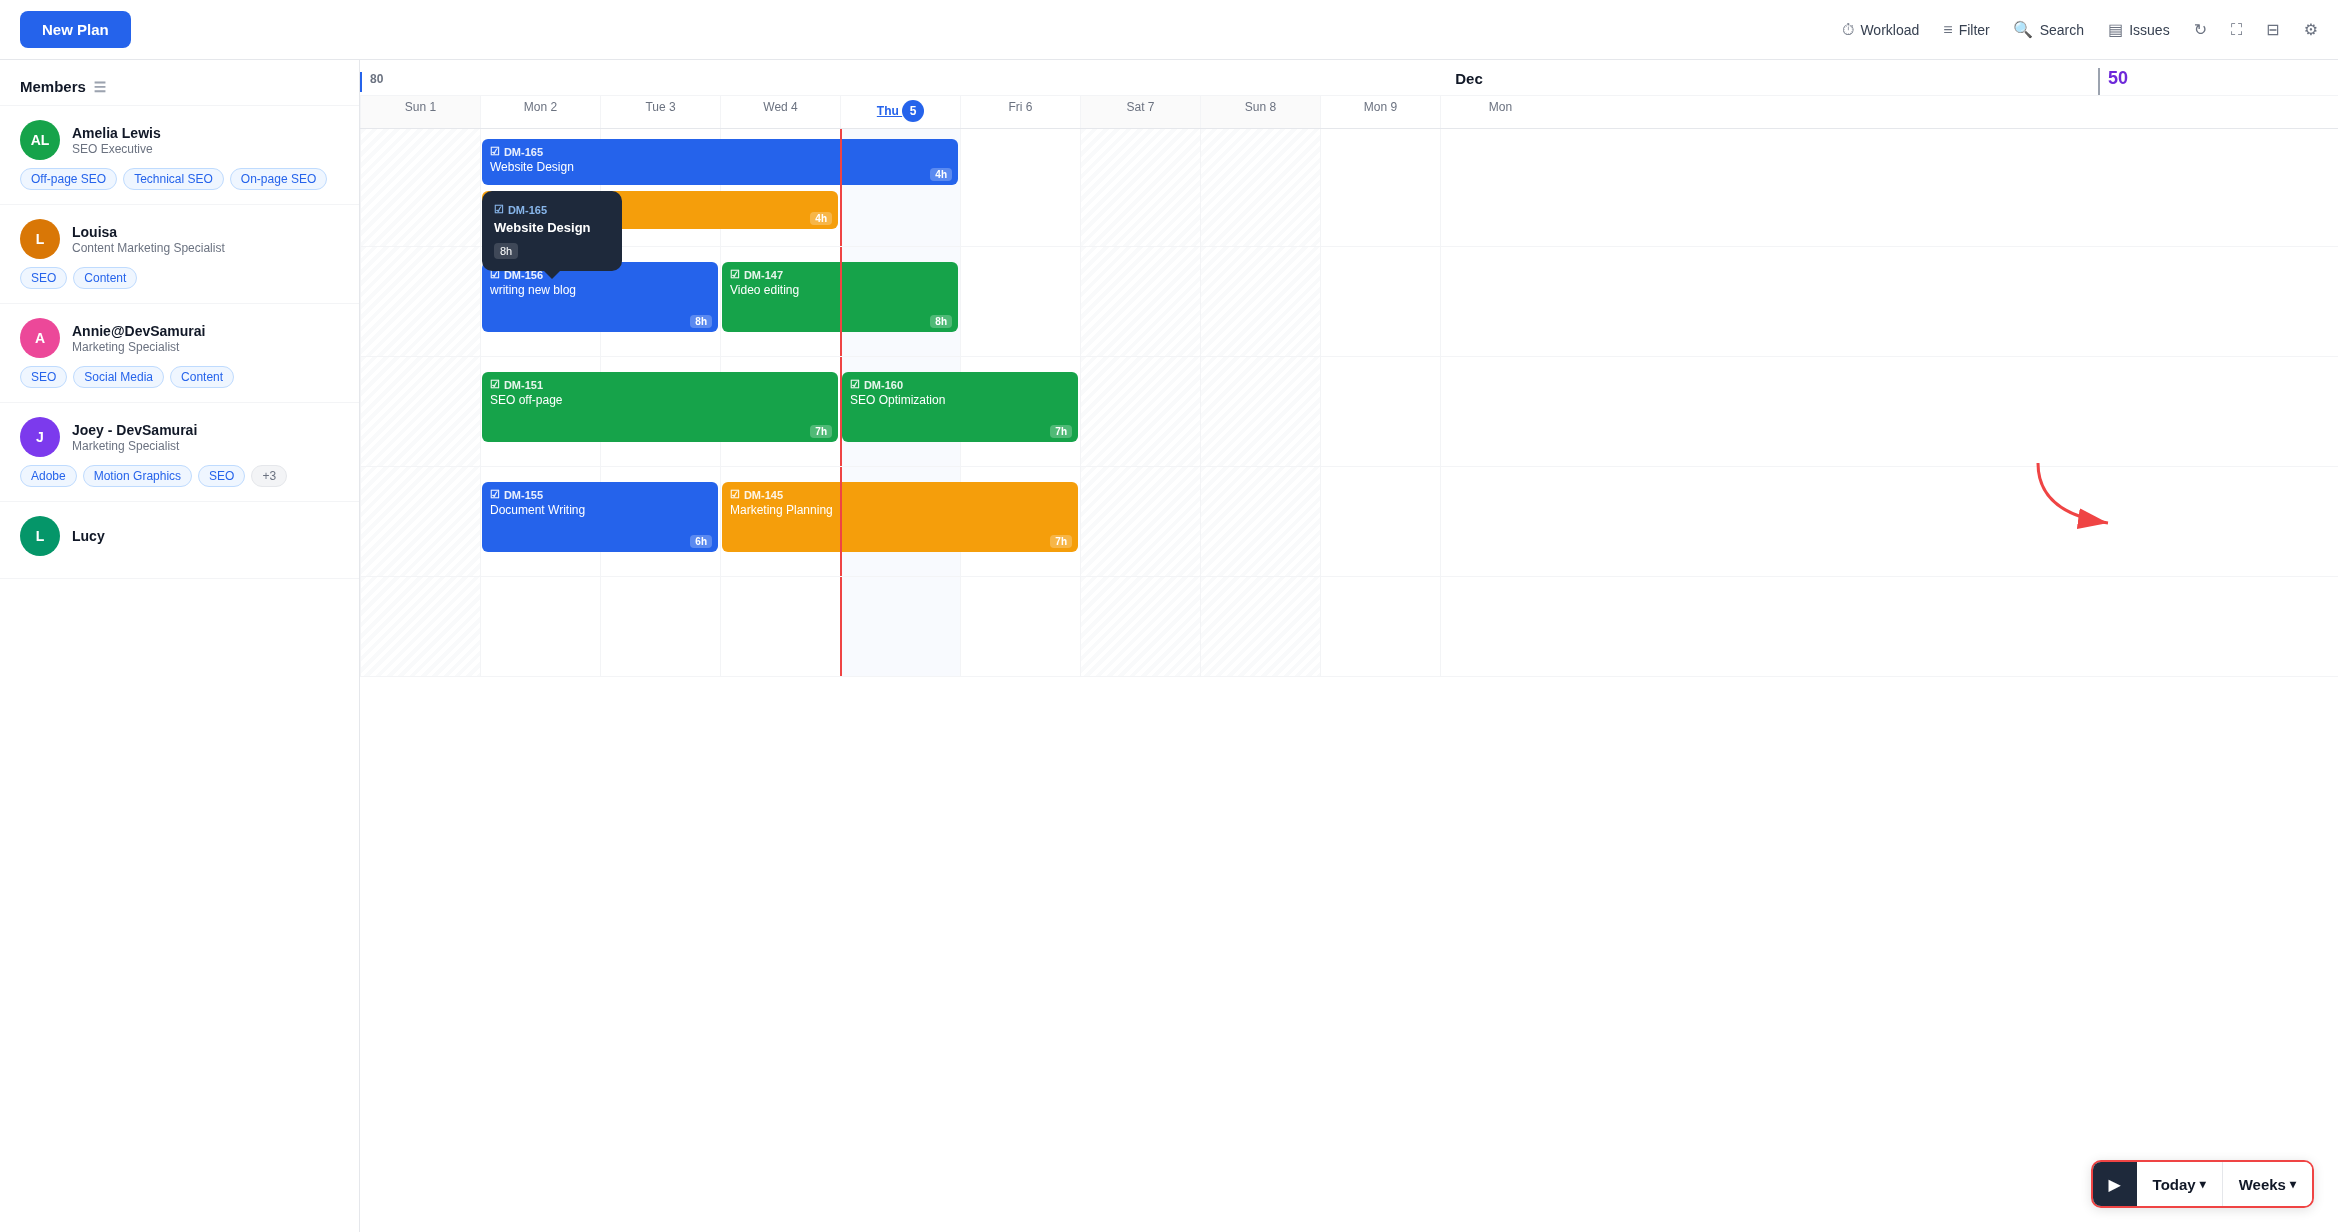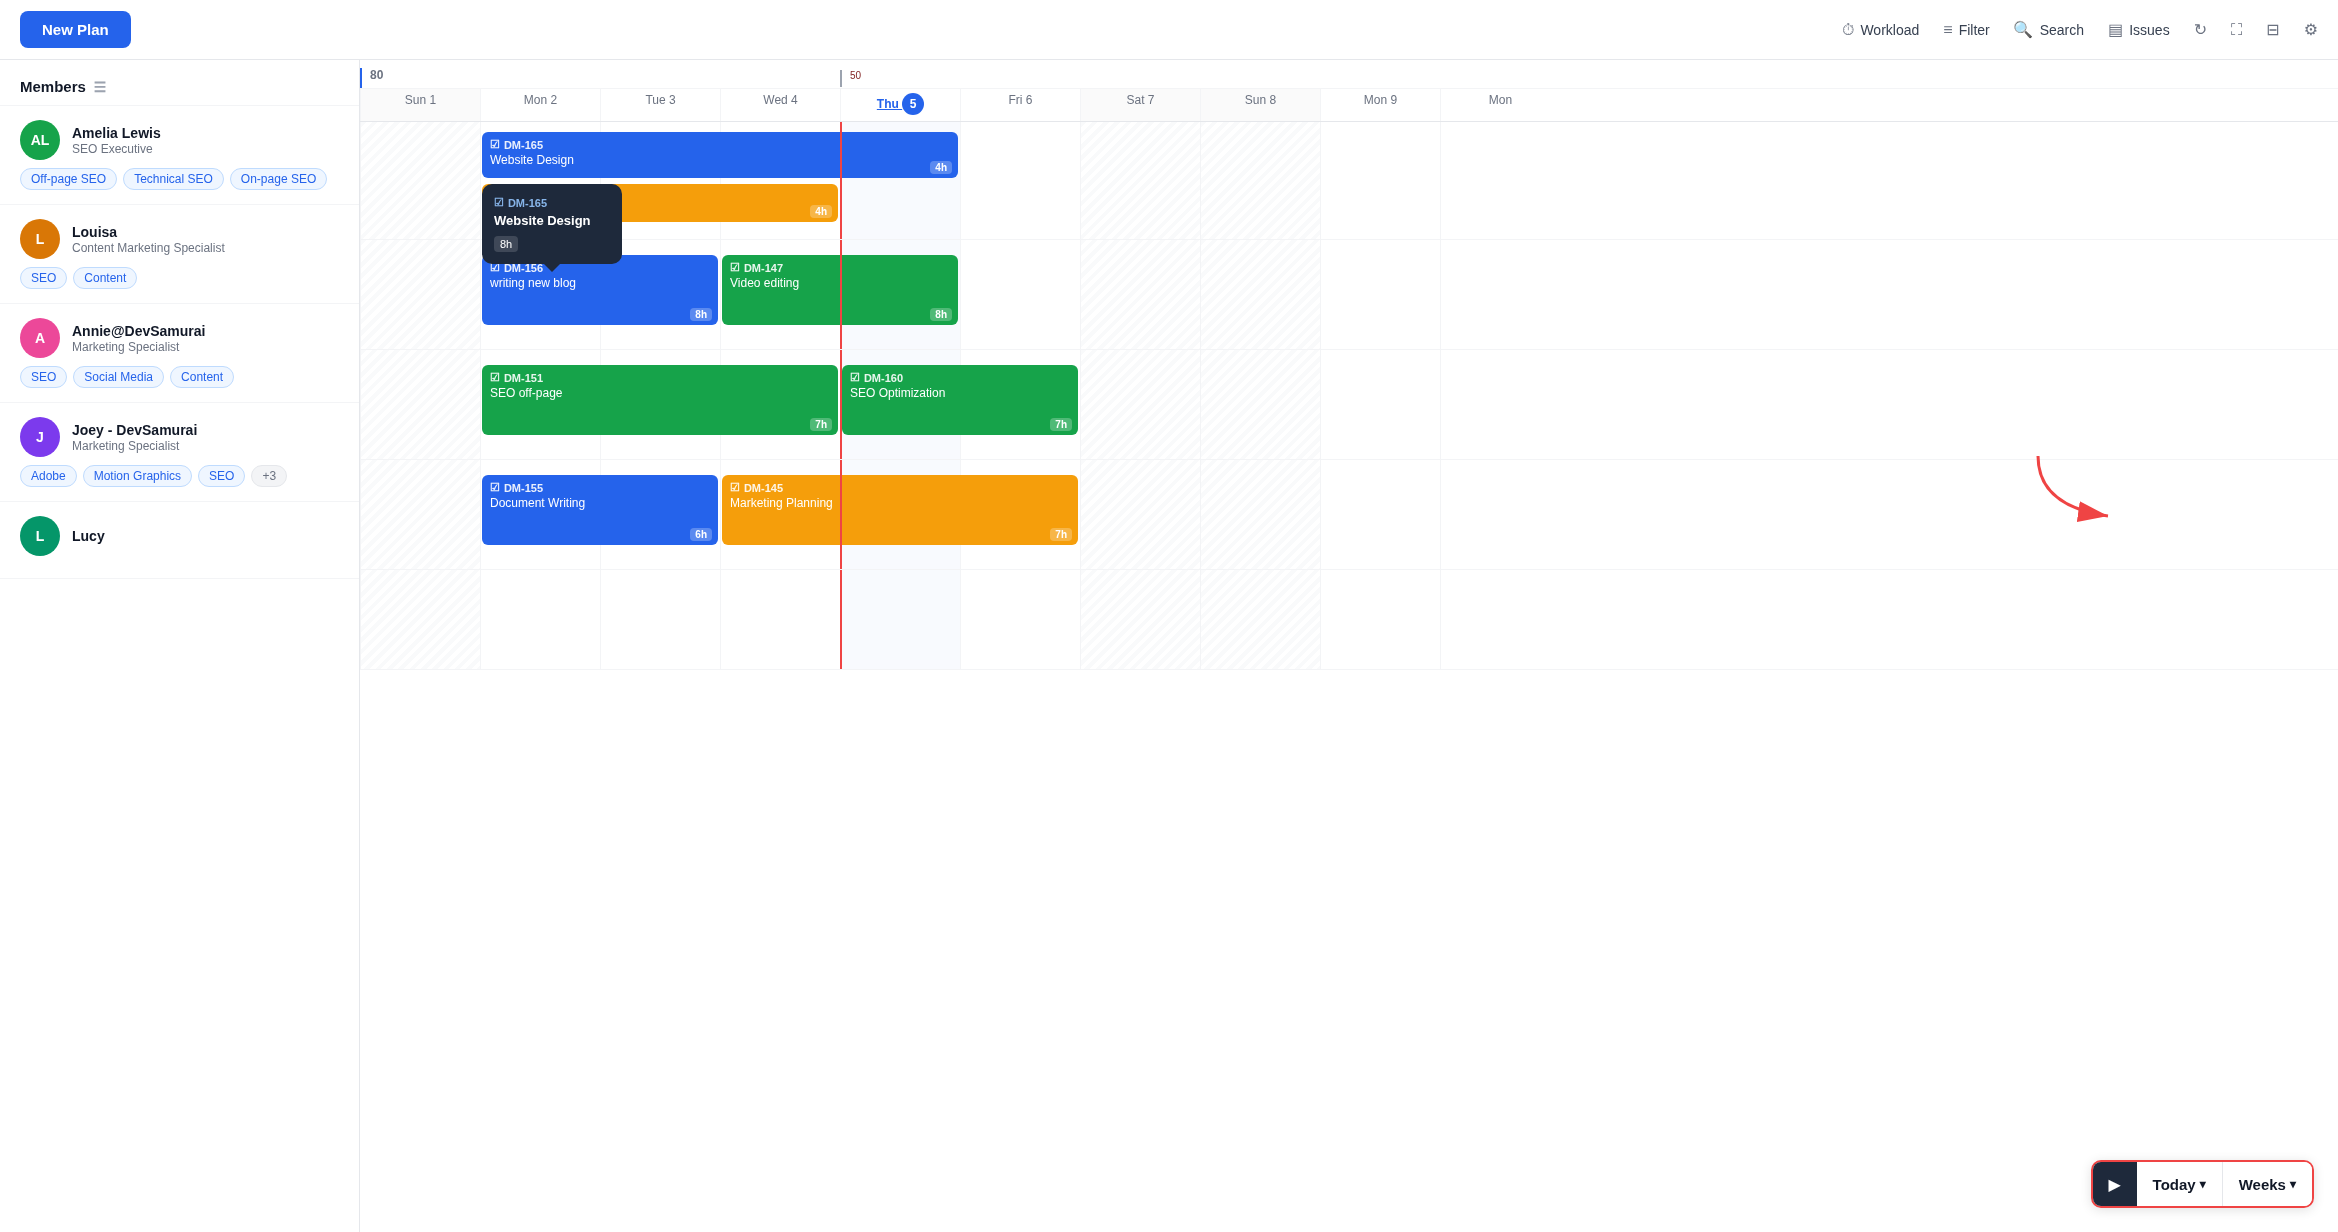--- a/index.html
+++ b/index.html
@@ -266,23 +266,24 @@
   <div class="gantt-panel" id="gantt">
 
     <div style="position:sticky;top:0;background:#fff;z-index:10;border-bottom:1px solid #e5e7eb;">
 
       <div style="display:flex;align-items:center;padding:8px 0 0;border-bottom:1px solid #f3f4f6;">
 
         <div style="display:flex;align-items:center;gap:6px;padding:0 0 6px 8px;border-left:2px solid #2563eb;width:480px;">
           <span style="font-size:12px;color:#6b7280;font-weight:600;">80</span>
         </div>
 
+        <div style="flex:1;text-align:center;font-weight:700;font-size:15px;color:#111827;padding-bottom:6px;">Dec</div>
 
         <div style="display:flex;align-items:center;gap:6px;padding:0 0 6px 8px;border-left:2px solid #9ca3af;width:240px;">
-          <span style="font-size:10px;color:#7f1d1d;font-weight:400;">50</span>
+          <span style="font-size:18px;color:#6d28d9;font-weight:700;">50</span>
         </div>
       </div>
 
       <div style="display:flex;">
         <div class="day-cell weekend" style="width:120px;">Sun 1</div>
         <div class="day-cell" style="width:120px;">Mon 2</div>
         <div class="day-cell" style="width:120px;">Tue 3</div>
         <div class="day-cell" style="width:120px;">Wed 4</div>
         <div class="day-cell today" style="width:120px;">Thu <span class="day-today-circle">5</span></div>
         <div class="day-cell" style="width:120px;">Fri 6</div>

